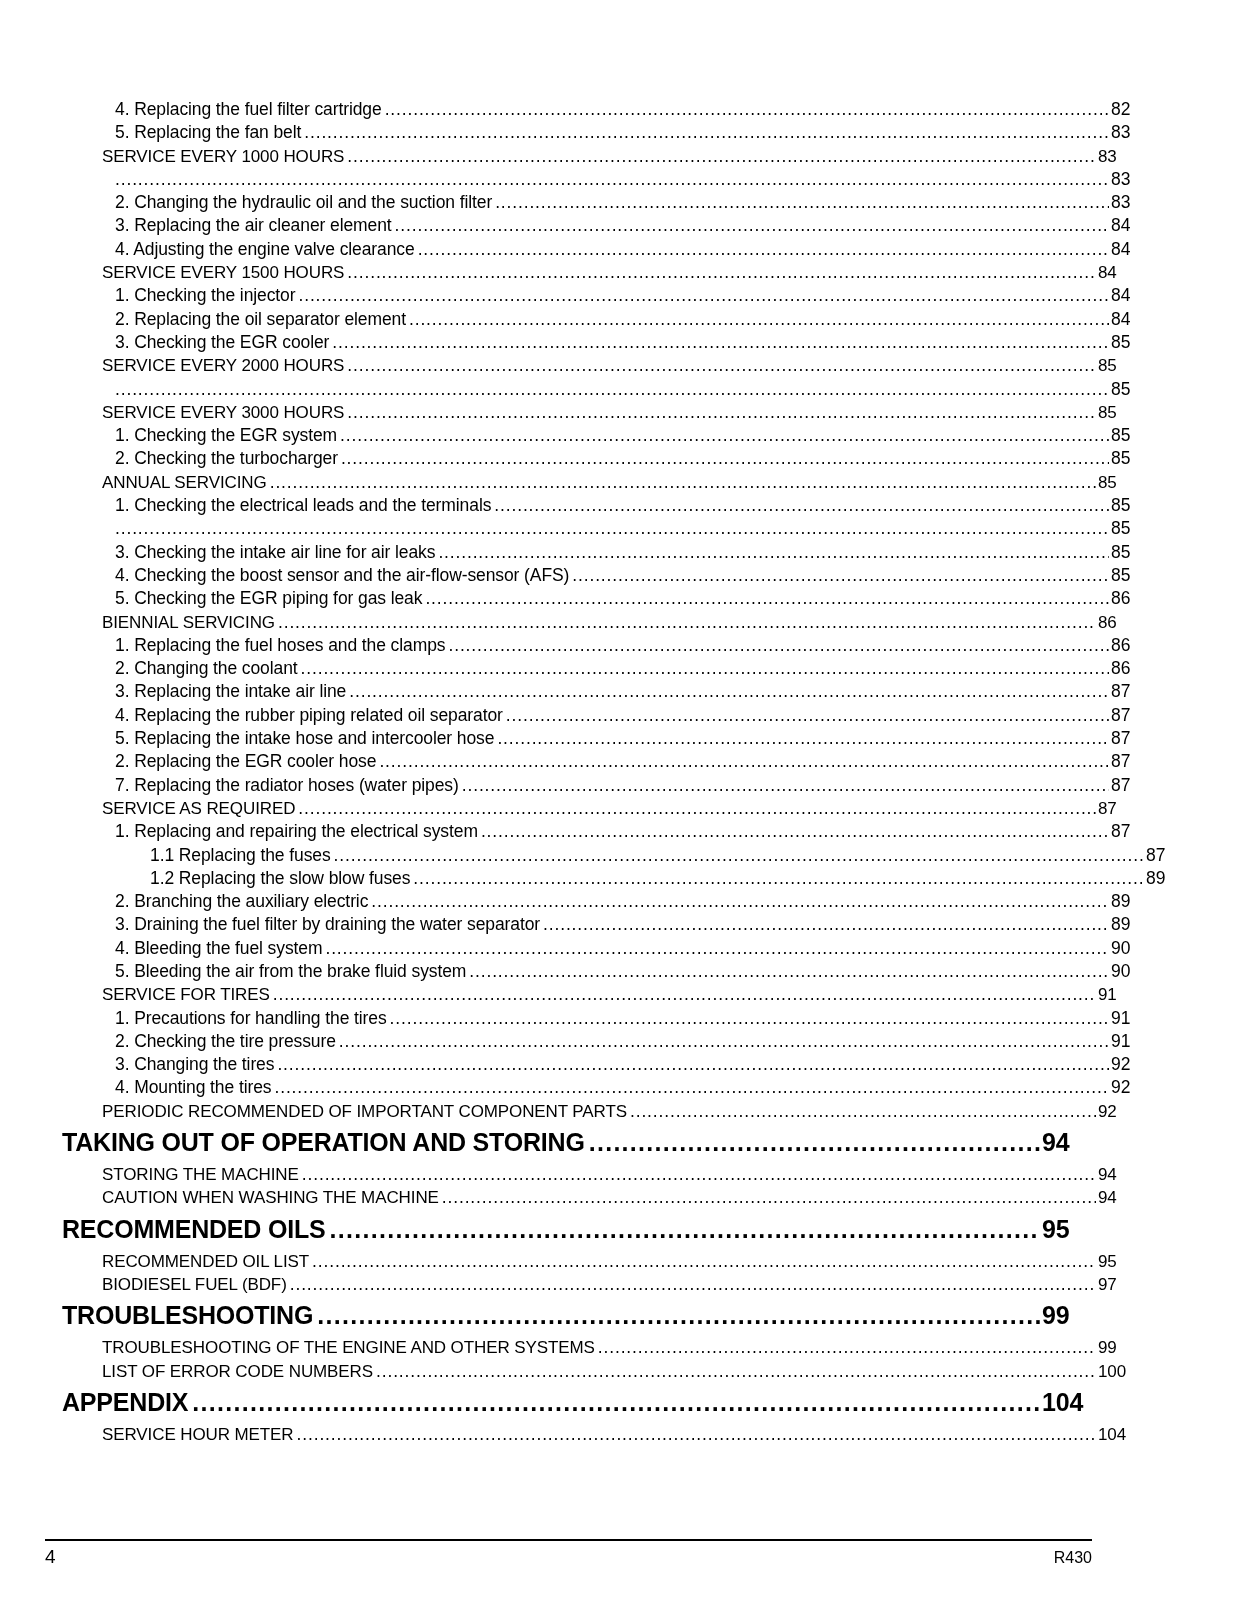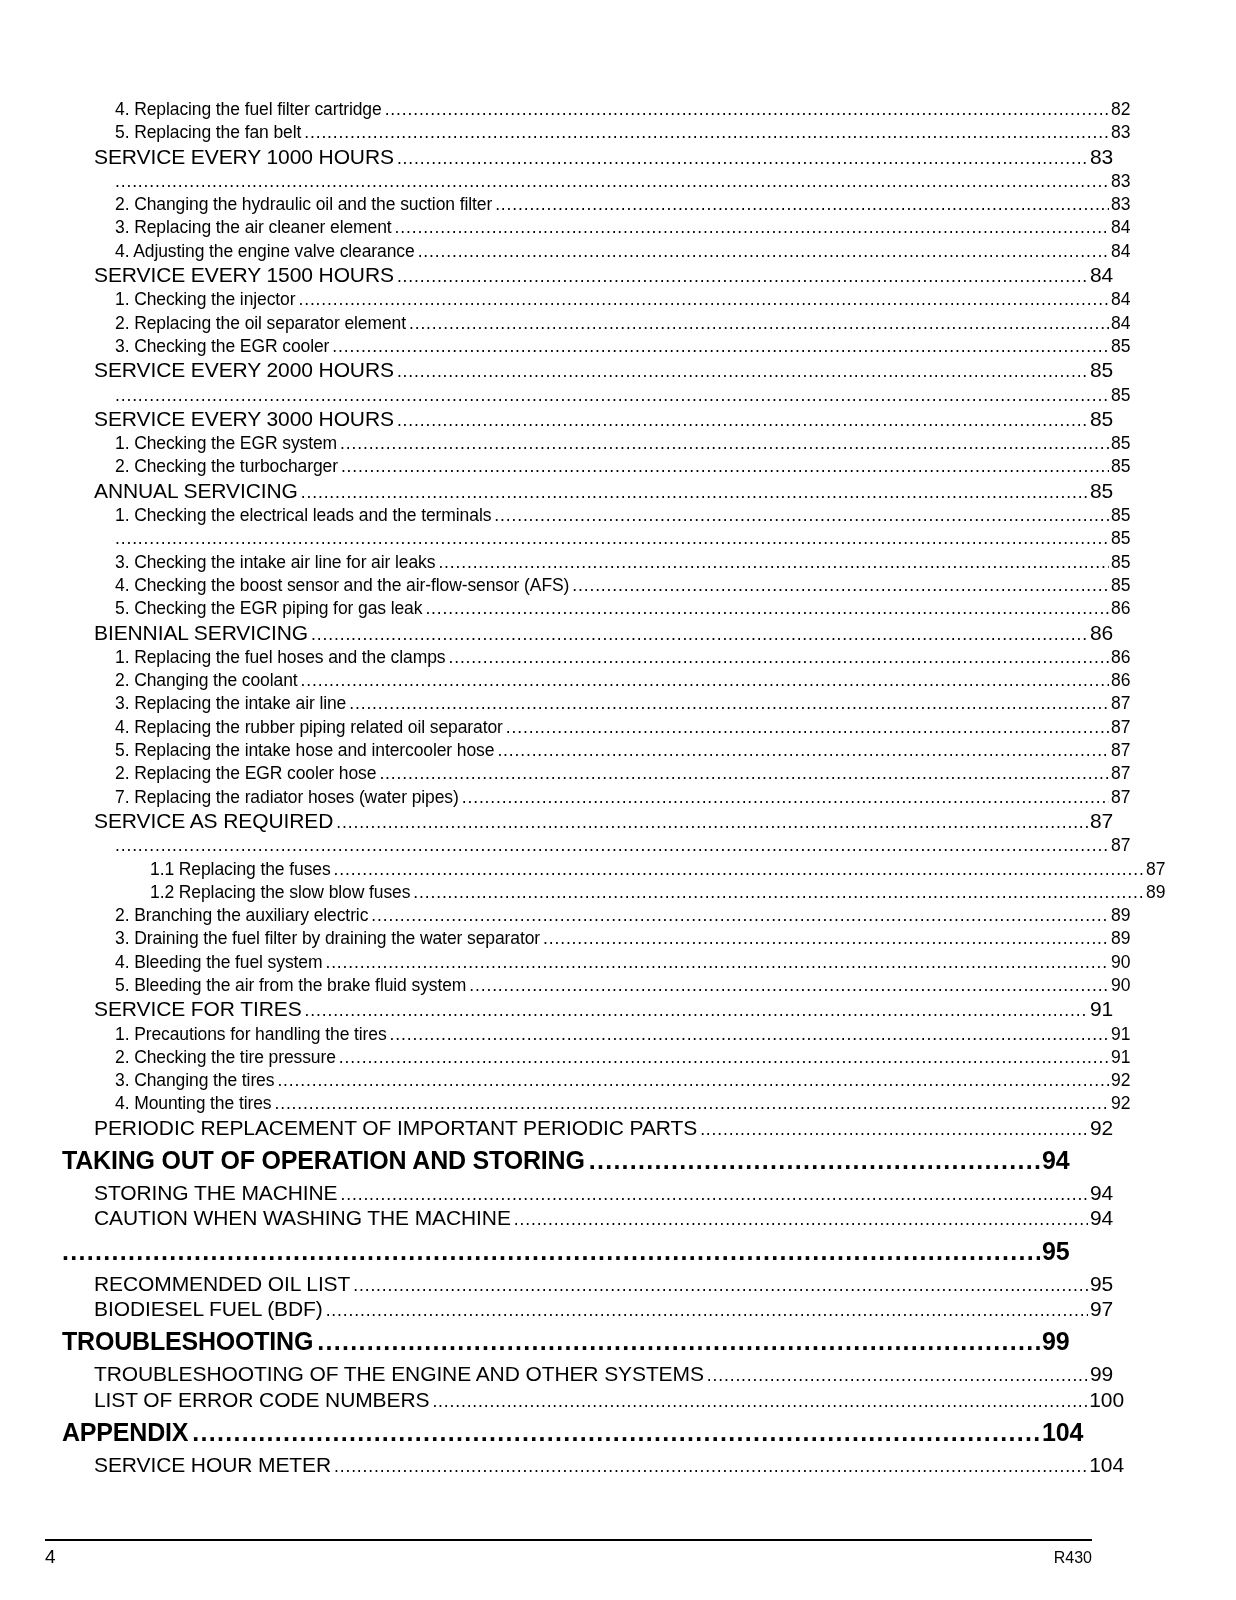--- a/index.html
+++ b/index.html
@@ -72,24 +72,24 @@
     margin-top: 4px;
     margin-bottom: 6px;
     letter-spacing: -0.2px;
   }
   .lvl1 .toc-label { padding-right: 4px; }
   .lvl1 .toc-page  { min-width: 50px; padding-left: 2px; }
   .lvl1 .toc-dots::after { letter-spacing: 1.3px; font-size: 25px; }
 
   
   .lvl2 {
-    font-size: 21px;
+    font-size: 17px;
     font-weight: normal;
     line-height: 23.3px;
-    margin-left: 32px;
+    margin-left: 40px;
     letter-spacing: -0.1px;
   }
   .lvl2 .toc-label { padding-right: 3px; }
   .lvl2 .toc-page  { min-width: 34px; padding-left: 2px; }
   .lvl2 .toc-dots::after { letter-spacing: 0.85px; font-size: 17.5px; }
 
   
   .lvl3 {
     font-size: 17.5px;
     font-weight: normal;
@@ -290,20 +290,21 @@
         <span class="toc-label">7. Replacing the radiator hoses (water pipes)</span>
         <span class="toc-dots"></span>
         <span class="toc-page">87</span>
       </div>
       <div class="toc-row lvl2">
         <span class="toc-label">SERVICE AS REQUIRED</span>
         <span class="toc-dots"></span>
         <span class="toc-page">87</span>
       </div>
       <div class="toc-row lvl3">
+        <span class="toc-label">1. Replacing and repairing the electrical system</span>
         <span class="toc-dots"></span>
         <span class="toc-page">87</span>
       </div>
       <div class="toc-row lvl4">
         <span class="toc-label">1.1 Replacing the fuses</span>
         <span class="toc-dots"></span>
         <span class="toc-page">87</span>
       </div>
       <div class="toc-row lvl4">
         <span class="toc-label">1.2 Replacing the slow blow fuses</span>
@@ -349,40 +350,41 @@
         <span class="toc-label">3. Changing the tires</span>
         <span class="toc-dots"></span>
         <span class="toc-page">92</span>
       </div>
       <div class="toc-row lvl3">
         <span class="toc-label">4. Mounting the tires</span>
         <span class="toc-dots"></span>
         <span class="toc-page">92</span>
       </div>
       <div class="toc-row lvl2">
-        <span class="toc-label">PERIODIC REPLACEMENT OF IMPORTANT PERIODIC PARTS</span>
+        <span class="toc-label">PERIODIC RECOMMENDED OF IMPORTANT COMPONENT PARTS</span>
         <span class="toc-dots"></span>
         <span class="toc-page">92</span>
       </div>
       <div class="toc-row lvl1">
         <span class="toc-label">TAKING OUT OF OPERATION AND STORING</span>
         <span class="toc-dots"></span>
         <span class="toc-page">94</span>
       </div>
       <div class="toc-row lvl2">
         <span class="toc-label">STORING THE MACHINE</span>
         <span class="toc-dots"></span>
         <span class="toc-page">94</span>
       </div>
       <div class="toc-row lvl2">
         <span class="toc-label">CAUTION WHEN WASHING THE MACHINE</span>
         <span class="toc-dots"></span>
         <span class="toc-page">94</span>
       </div>
       <div class="toc-row lvl1">
+        <span class="toc-label">RECOMMENDED OILS</span>
         <span class="toc-dots"></span>
         <span class="toc-page">95</span>
       </div>
       <div class="toc-row lvl2">
         <span class="toc-label">RECOMMENDED OIL LIST</span>
         <span class="toc-dots"></span>
         <span class="toc-page">95</span>
       </div>
       <div class="toc-row lvl2">
         <span class="toc-label">BIODIESEL FUEL (BDF)</span>

